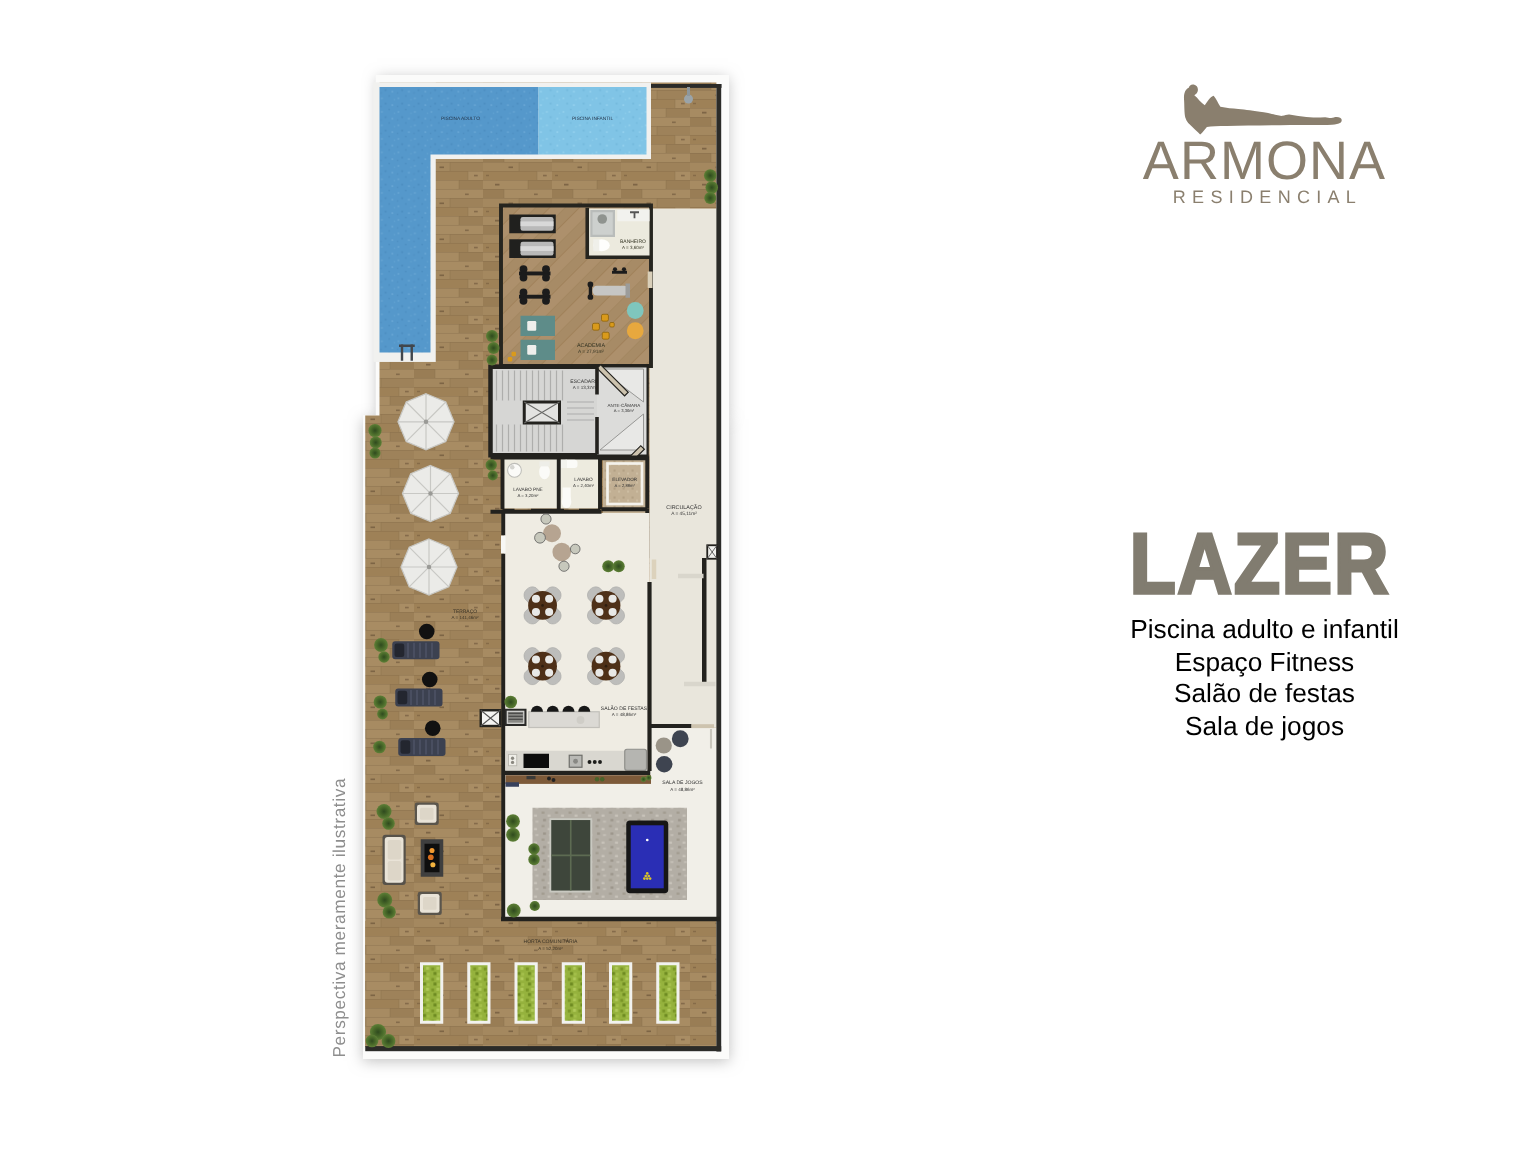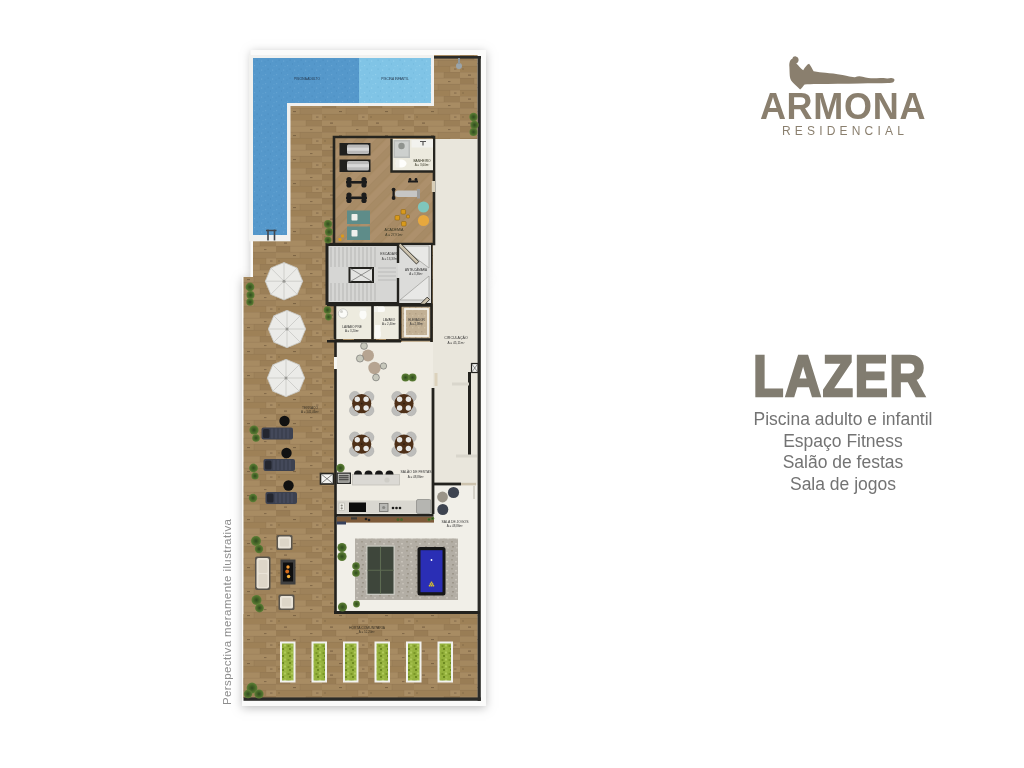--- a/index.html
+++ b/index.html
@@ -4,27 +4,27 @@
 <style>
   html,body{margin:0;padding:0;width:1024px;height:768px;background:#ffffff;overflow:hidden;
     font-family:"Liberation Sans",sans-serif;}
   .abs{position:absolute;}
   #planwrapA{position:absolute;left:250.5px;top:50px;width:235.5px;height:227px;background:#fdfdfd;
     box-shadow:0 2px 9px rgba(130,130,130,.5);}
   #planwrapB{position:absolute;left:242px;top:277px;width:244px;height:429px;background:#fdfdfd;
     box-shadow:0 2px 9px rgba(130,130,130,.5);}
   #plansvg{position:absolute;left:0;top:0;}
   #armona{position:absolute;left:698px;top:86px;width:290px;text-align:center;
-    font-size:36px;letter-spacing:0.7px;color:#8a7f6e;font-weight:700;}
+    font-size:36px;letter-spacing:0.7px;color:#8a7f6e;font-weight:400;}
   #resid{position:absolute;left:700px;top:124px;width:290px;text-align:center;
     font-size:12px;letter-spacing:4.2px;color:#8a7f6e;}
   #lazer{position:absolute;left:695px;top:343px;width:290px;text-align:center;
     font-size:57px;font-weight:700;letter-spacing:1.5px;color:#817c70;-webkit-text-stroke:2.3px #817c70;transform:scaleX(0.88);transform-origin:50% 50%;}
   #subs{position:absolute;left:690px;top:409px;width:306px;text-align:center;
-    font-size:17.5px;line-height:21.7px;color:#737373;}
+    font-size:17.5px;line-height:21.7px;color:#000000;}
   #vert{position:absolute;left:133px;top:603px;width:190px;height:14px;text-align:left;
     transform:rotate(-90deg);transform-origin:center;font-size:11.5px;color:#8e8e8e;letter-spacing:.4px;}
 </style>
 </head>
 <body>
 
 <div id="planwrapA"></div>
 <div id="planwrapB"></div>
 <svg id="plansvg" width="1024" height="768" viewBox="0 0 1024 768">
 <defs>

